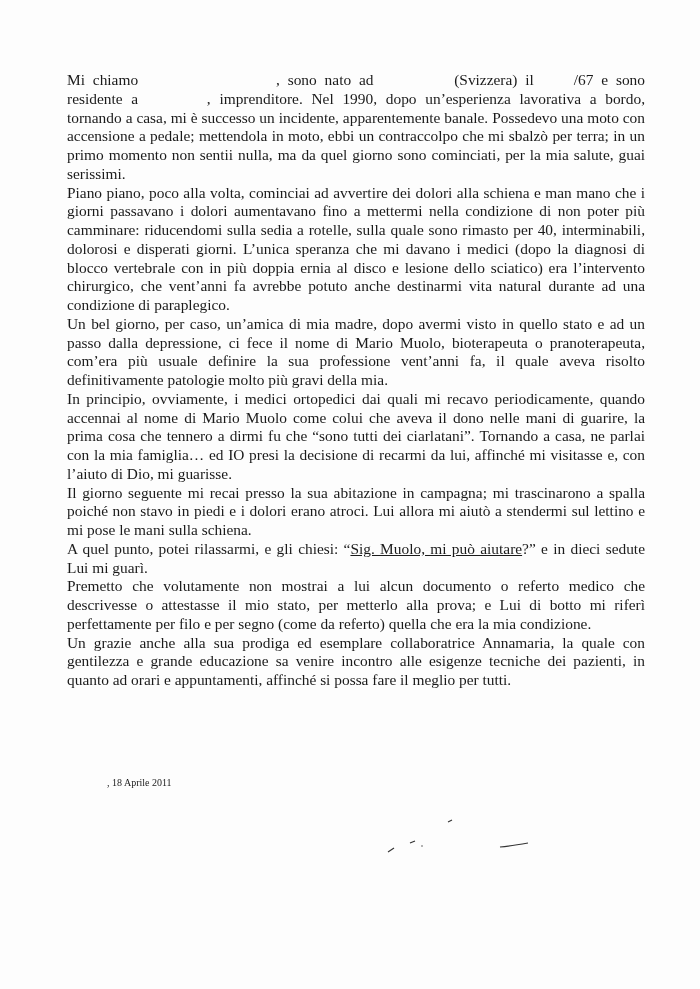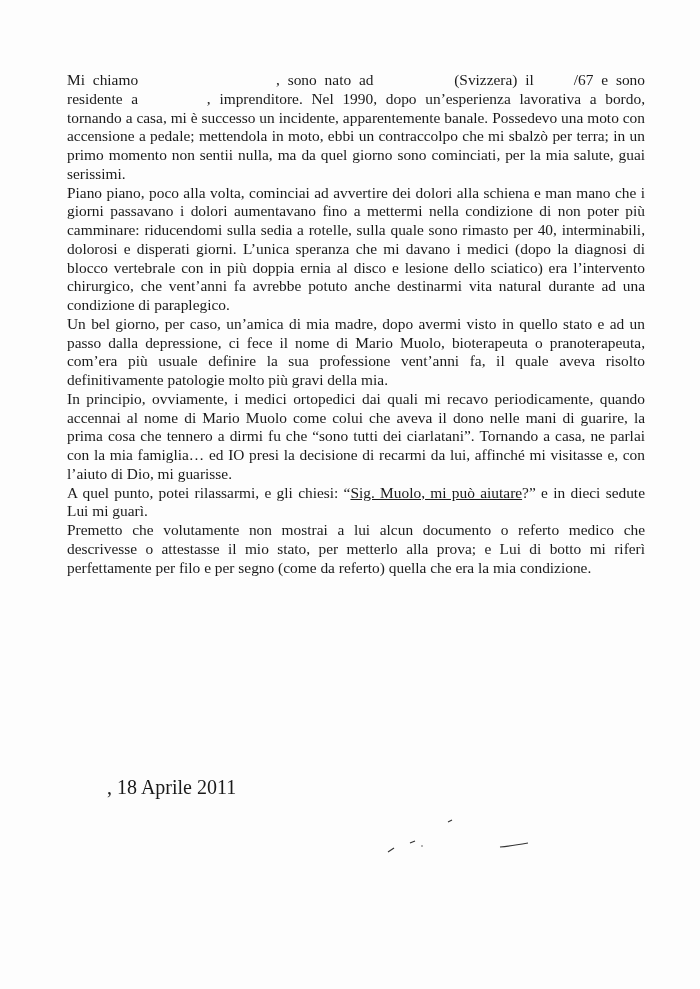--- a/index.html
+++ b/index.html
@@ -8,38 +8,40 @@
   .text {
     position: absolute; left: 67px; top: 71px; width: 578px;
     font-family: "Liberation Serif", serif; font-size: 15.4px; line-height: 18.75px;
     color: #1a1a1a; text-align: justify;
   }
   .text p { margin: 0; }
   .text .last { text-align: right; margin-left: 20px; }
   .u { text-decoration: underline; }
   .caps { font-size: 16.6px; letter-spacing: 0; text-align: justify; line-height: 18.75px; }
   .redact { display: inline-block; height: 10px; vertical-align: baseline; }
-  .date { position: absolute; left: 67px; top: 776px; font-family: "Liberation Serif", serif; font-size: 20px; color: #1a1a1a; }
+  .date { position: absolute; left: 67px; top: 776px; font-family: "Liberation Serif", serif; font-size: 10px; color: #1a1a1a; }
   .sig { position: absolute; left: 380px; top: 810px; width: 160px; height: 50px; }
 </style>
 </head>
 <body>
 
 <div class="page">
   <div class="text">
     <p>
       <span>Mi chiamo </span><span class="redact" style="width:130px"></span><span>, sono nato ad </span><span class="redact" style="width:65px"></span><span> (Svizzera) il </span><span class="redact" style="width:32px"></span><span>/67 e sono residente a </span><span class="redact" style="width:40px"></span><span class="last">, imprenditore. Nel 1990, dopo un’esperienza lavorativa a bordo, tornando a casa, mi è successo un incidente, apparentemente banale. Possedevo una moto con accensione a pedale; mettendola in moto, ebbi un contraccolpo che mi sbalzò per terra; in un primo momento non sentii nulla, ma da quel giorno sono cominciati, per la mia salute, guai serissimi.</span>
     </p>
     <p>Piano piano, poco alla volta, cominciai ad avvertire dei dolori alla schiena e man mano che i giorni passavano i dolori aumentavano fino a mettermi nella condizione di non poter più camminare: riducendomi sulla sedia a rotelle, sulla quale sono rimasto per 40, interminabili, dolorosi e disperati giorni. L’unica speranza che mi davano i medici (dopo la diagnosi di blocco vertebrale con in più doppia ernia al disco e lesione dello sciatico) era l’intervento chirurgico, che vent’anni fa avrebbe potuto anche destinarmi vita natural durante ad una condizione di paraplegico.</p>
     <p>Un bel giorno, per caso, un’amica di mia madre, dopo avermi visto in quello stato e ad un passo dalla depressione, ci fece il nome di Mario Muolo, bioterapeuta o pranoterapeuta, com’era più usuale definire la sua professione vent’anni fa, il quale aveva risolto definitivamente patologie molto più gravi della mia.</p>
     <p>In principio, ovviamente, i medici ortopedici dai quali mi recavo periodicamente, quando accennai al nome di Mario Muolo come colui che aveva il dono nelle mani di guarire, la prima cosa che tennero a dirmi fu che “sono tutti dei ciarlatani”. Tornando a casa, ne parlai con la mia famiglia… ed  IO  presi la decisione di recarmi da lui, affinché mi visitasse e, con l’aiuto di Dio, mi guarisse.</p>
+    <p>Il giorno seguente mi recai presso la sua abitazione in campagna; mi trascinarono a spalla poiché non stavo in piedi e i dolori erano atroci. Lui allora mi aiutò a stendermi sul lettino e mi pose le mani sulla schiena.</p>
     <p>
       <span>A quel punto, potei rilassarmi, e gli chiesi: “</span><span class="u">Sig. Muolo, mi può aiutare</span><span>?” e in dieci sedute Lui mi guarì.</span>
     </p>
     <p>Premetto che volutamente non mostrai a lui alcun documento o referto medico che descrivesse o attestasse il mio stato, per metterlo alla prova; e Lui di botto mi riferì perfettamente per filo e per segno (come da referto) quella che era la mia condizione.</p>
+    <p>Un grazie anche alla sua prodiga ed esemplare collaboratrice Annamaria, la quale con gentilezza e grande educazione sa venire incontro alle esigenze tecniche dei pazienti, in quanto ad orari e appuntamenti, affinché si possa fare il meglio per tutti.</p>
   </div>
 
   <div class="date">
     <span class="redact" style="width:40px"></span><span>, 18 Aprile 2011</span>
   </div>
 
   <svg class="sig" viewBox="0 0 160 50">
     <path d="M8 42 L14 38" stroke="#333" stroke-width="1.2" fill="none"></path>
     <path d="M30 33 L35 31" stroke="#333" stroke-width="1.2" fill="none"></path>
     <path d="M68 12 L72 10" stroke="#333" stroke-width="1.2" fill="none"></path>

